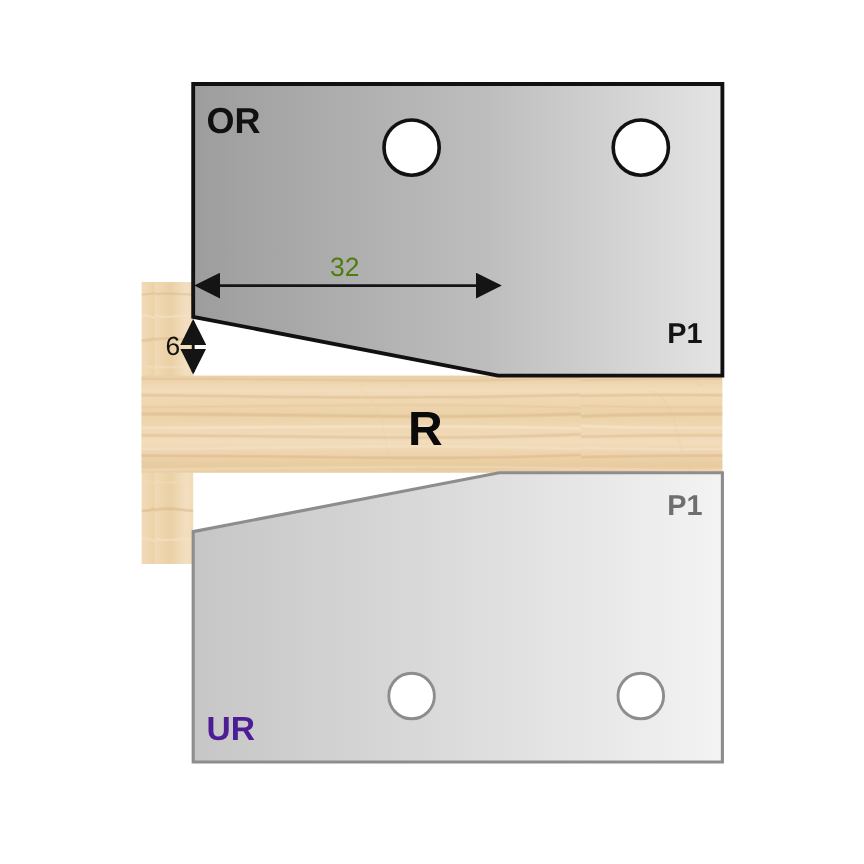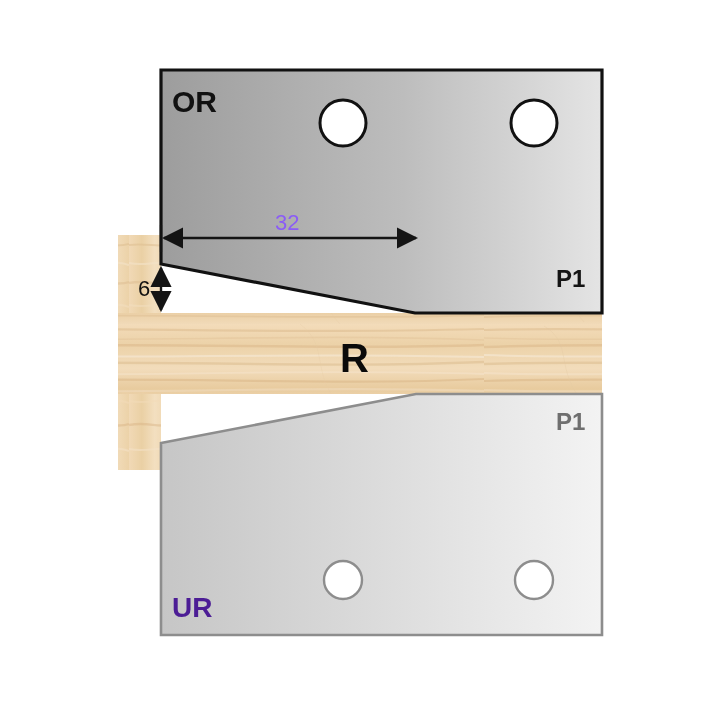--- a/index.html
+++ b/index.html
@@ -6,21 +6,21 @@
   body{width:720px;height:720px;overflow:hidden;
        font-family:"Liberation Sans", sans-serif;}
   #stage{position:relative;width:720px;height:564px;background:#fff;}
   svg.layer{position:absolute;left:0;top:0;width:720px;height:720px;}
   .txt{position:absolute;font-family:"Liberation Sans", sans-serif;white-space:pre;}
   .lbl-or{left:172px;top:85px;font-size:30px;font-weight:bold;color:#111111;}
   .lbl-p1-top{left:556px;top:265px;font-size:24px;font-weight:bold;color:#141414;}
   .lbl-p1-bottom{left:556px;top:408px;font-size:24px;font-weight:bold;color:#6f6f6f;}
   .lbl-ur{left:172px;top:592px;font-size:28px;font-weight:bold;color:#4c1d95;}
   .lbl-r{left:340px;top:336px;font-size:40px;font-weight:bold;color:#0a0a0a;}
-  .dim-32{left:275px;top:210px;font-size:22px;color:#8b5cf6;}
+  .dim-32{left:275px;top:210px;font-size:22px;color:#4d7c0f;}
   .dim-6{left:138px;top:276px;font-size:22px;color:#111111;}
 </style>
 </head>
 <body>
 
 <div id="stage">
 
   <svg class="layer" viewBox="0 0 720 720">
     <defs>
       <linearGradient id="gradUpper" x1="0" y1="0" x2="1" y2="0">

